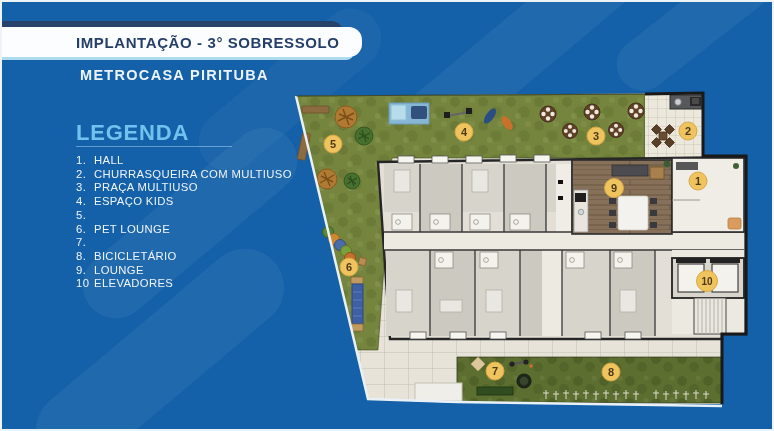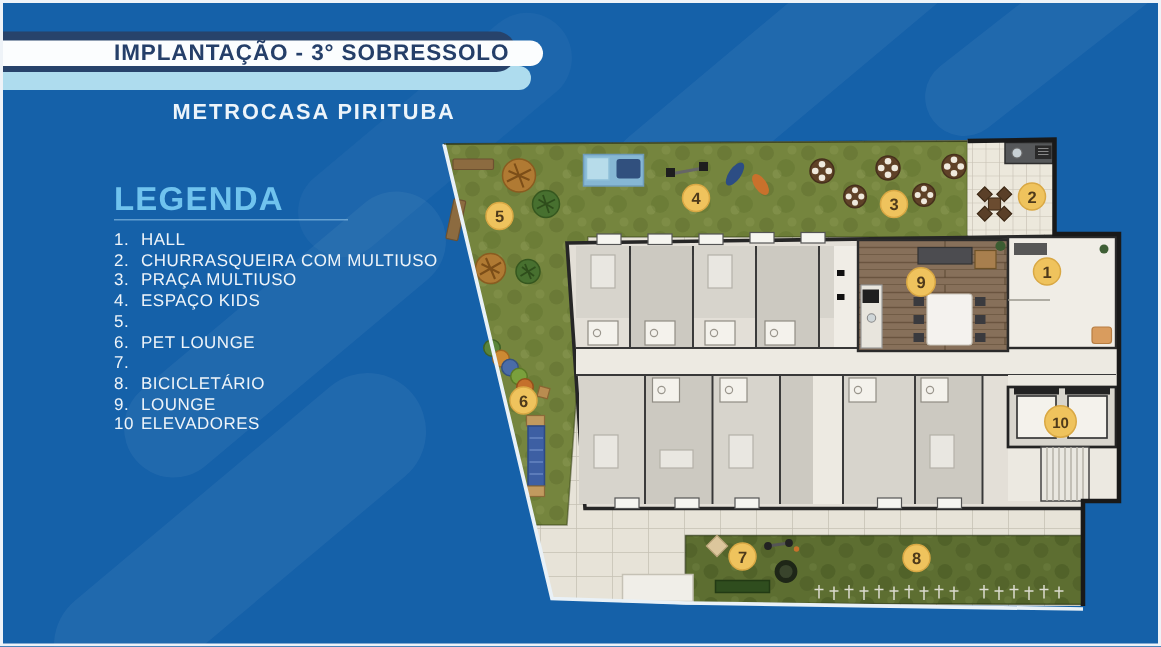--- a/index.html
+++ b/index.html
@@ -14,28 +14,28 @@
   .s1{width:300px;height:64px;left:380px;top:8px;}
   .s2{width:210px;height:52px;left:600px;top:-10px;transform:rotate(-38deg);}
   .s3{width:260px;height:66px;left:60px;top:190px;}
   .s4{width:300px;height:78px;left:10px;top:320px;}
   .s5{width:220px;height:60px;left:180px;top:60px;background:rgba(255,255,255,0.035);}
 
   
   .ribbon-navy{position:absolute;left:2px;top:21px;width:342px;height:27px;background:#27436b;border-radius:0 13px 13px 0;z-index:2;}
   .ribbon-light{position:absolute;left:2px;top:44px;width:352px;height:16px;background:#aedcee;border-radius:0 10px 10px 0;z-index:1;}
   .ribbon-white{
-    position:absolute;left:2px;top:27px;width:360px;height:17px;background:#fbfdfe;
+    position:absolute;left:2px;top:27px;width:360px;height:30px;background:#fbfdfe;
     border-radius:0 13px 13px 0;z-index:3;display:flex;align-items:center;
     padding-left:74px;box-sizing:border-box;
     color:#253f69;font-weight:bold;font-size:15px;letter-spacing:0.6px;white-space:nowrap;
   }
   .subtitle{
     position:absolute;left:80px;top:67px;color:#ecf4fa;font-weight:bold;
-    font-size:14.5px;letter-spacing:1.3px;z-index:3;white-space:nowrap;margin-left:35px;
+    font-size:14.5px;letter-spacing:1.3px;z-index:3;white-space:nowrap;
   }
   .legend-heading{
     position:absolute;left:76px;top:120px;color:#70c3ee;font-weight:bold;
     font-size:22px;letter-spacing:0.8px;
   }
   .legend-underline{position:absolute;left:76px;top:146px;width:156px;height:1px;background:rgba(160,210,240,0.55);}
   .legend-list{position:absolute;left:76px;top:154px;color:#eef4f9;font-size:11.3px;letter-spacing:0.35px;}
   .legend-row{display:flex;line-height:13.7px;}
   .legend-num{width:18px;flex:0 0 18px;}
   .plan-wrap{position:absolute;left:283px;top:84px;width:488px;height:340px;z-index:4;}

